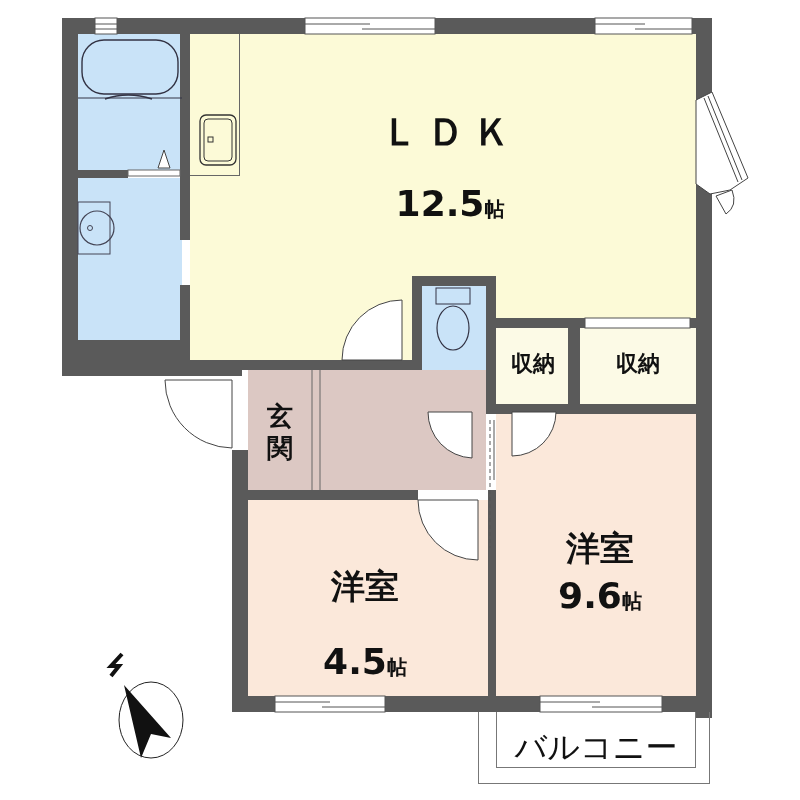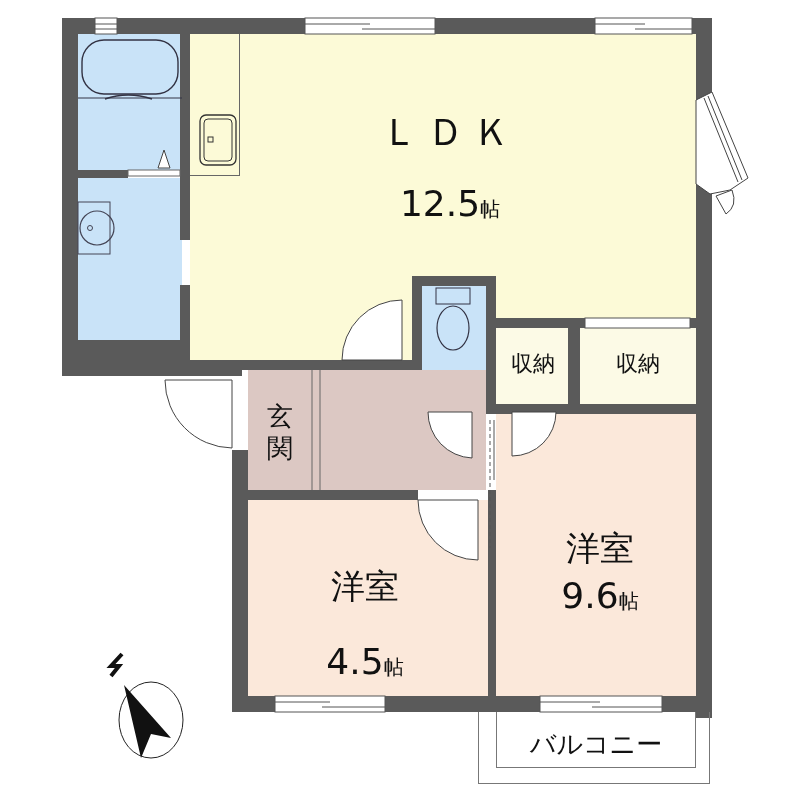--- a/index.html
+++ b/index.html
@@ -4,21 +4,21 @@
 <style>
   html, body { margin:0; padding:0; background:#ffffff; }
   body { width:800px; height:800px; position:relative; overflow:hidden; font-family:"DejaVu Sans","Liberation Sans",sans-serif; }
   .abs { position:absolute; box-sizing:border-box; }
   .wall { background:#5a5a5a; }
   .room-ldk { background:#fcfad7; }
   .room-wet { background:#c9e3f8; }
   .room-entry { background:#dcc8c3; }
   .room-western { background:#fbe8da; }
   .room-storage { background:#fcfae6; }
-  .label { position:absolute; text-align:center; color:#111; font-weight:normal; line-height:1.1; }
+  .label { position:absolute; text-align:center; color:#111; font-weight:bold; line-height:1.1; }
   .big { font-size:38px; letter-spacing:8px; }
   .num { font-size:36px; }
   .unit { font-size:20px; }
   .kanji { font-size:34px; }
   .small { font-size:22px; }
   svg.overlay { position:absolute; left:0; top:0; }
 </style>
 </head>
 <body>
 
@@ -142,13 +142,13 @@
 <div class="label" style="left:535px;top:576px;width:130px;">
   <span class="num">9.6</span><span class="unit">帖</span>
 </div>
 
 <div class="label small" style="left:265px;top:402px;width:30px;font-size:26px;">玄</div>
 <div class="label small" style="left:265px;top:434px;width:30px;font-size:26px;">関</div>
 
 <div class="label small" style="left:498px;top:352px;width:70px;">収納</div>
 <div class="label small" style="left:582px;top:352px;width:112px;">収納</div>
 
-<div class="label small" style="left:498px;top:730px;width:196px;font-weight:normal;font-size:26px;">バルコニー</div>
+<div class="label small" style="left:498px;top:730px;width:196px;font-weight:normal;font-size:32px;">バルコニー</div>
 
 </body></html>

